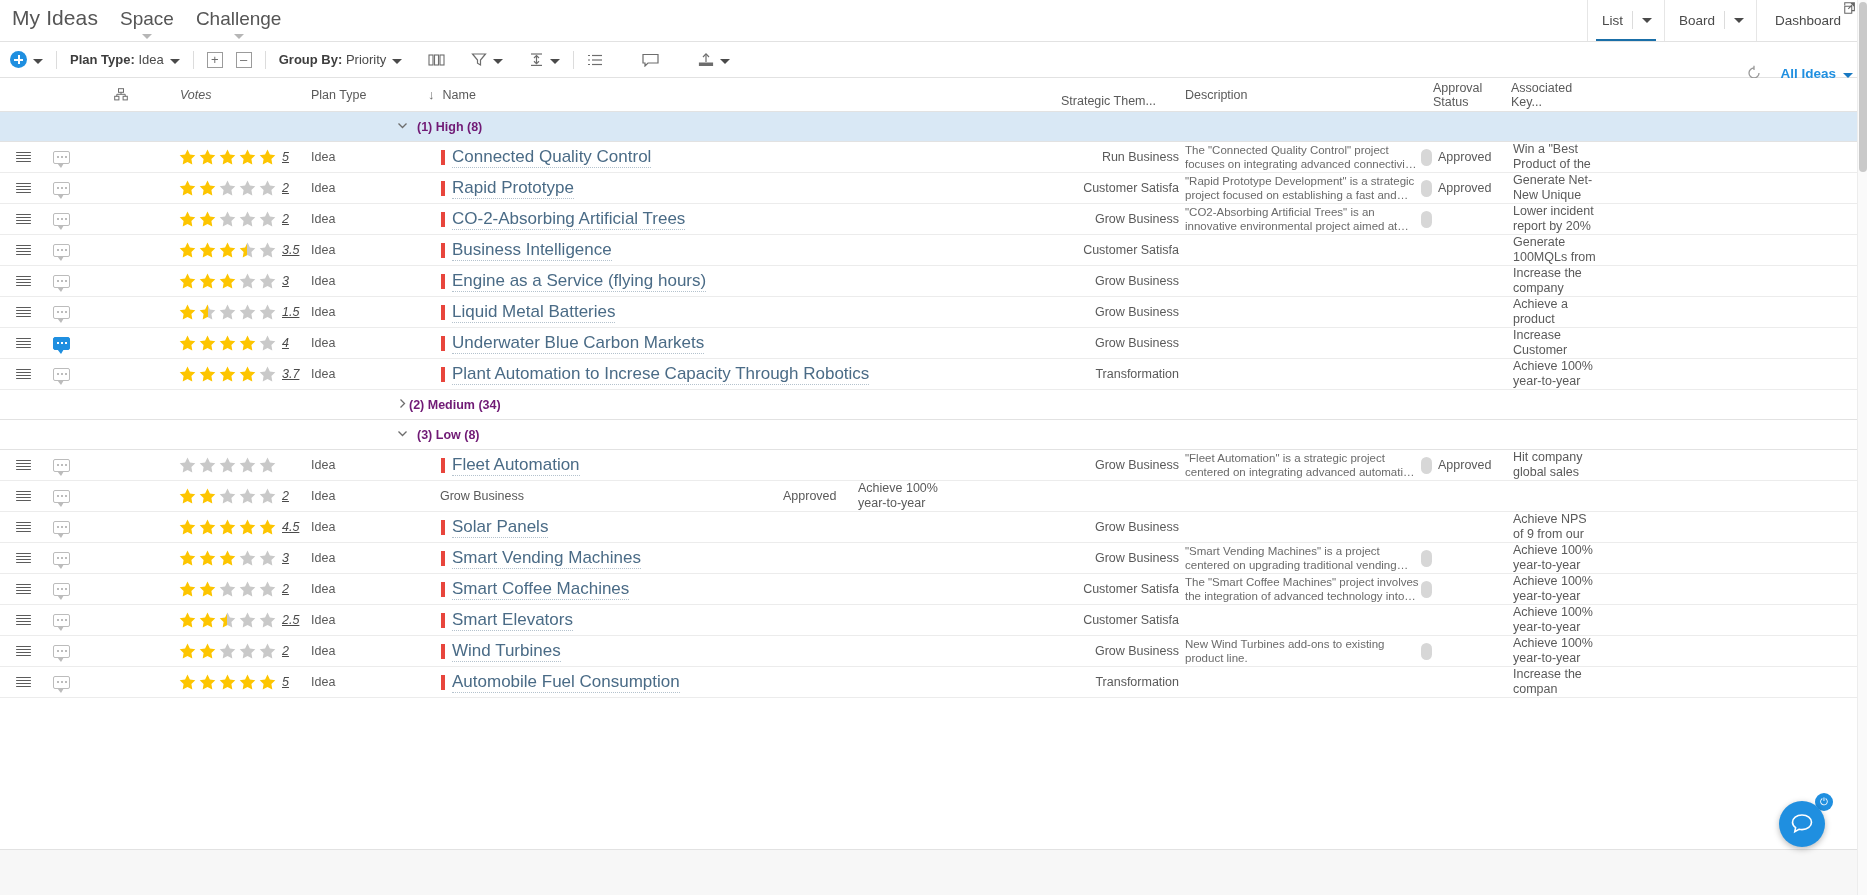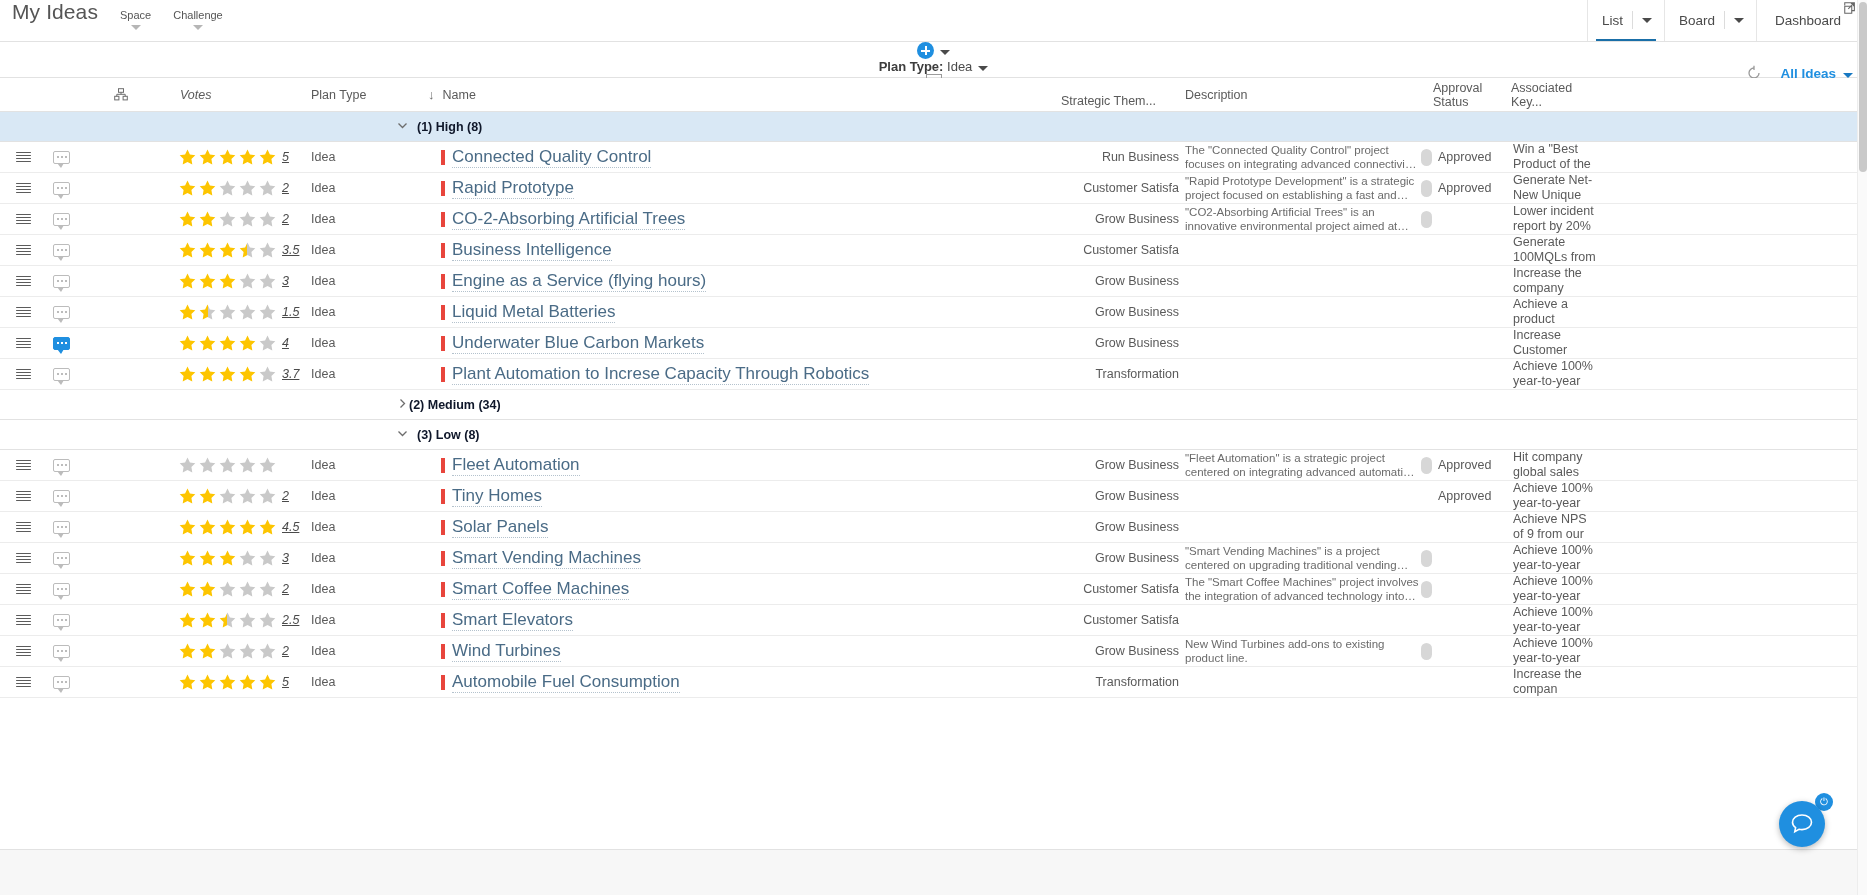--- a/index.html
+++ b/index.html
@@ -12,33 +12,33 @@
     color: #4a4a4a;
     overflow: hidden;
   }
   #app { position: relative; width: 1867px; height: 895px; background:#fff; }
 
   
   .topbar {
     position: relative;
     height: 42px;
     border-bottom: 1px solid #e2e2e2;
-    display: flex; align-items: flex-start;
+    display: flex; align-items: flex-end;
     padding: 0 0 0 12px;
   }
   .topbar-left { display: flex; align-items: baseline; gap: 0; }
   .app-title {
     font-size: 21px; color: #555; letter-spacing: .1px;
     padding-bottom: 4px; font-weight: 400;
   }
   .nav-tab {
     display: inline-flex; flex-direction: column; align-items: center;
     margin-left: 22px; padding-bottom: 2px; cursor: pointer;
   }
-  .nav-tab .lbl { font-size: 11px; color: #555; }
+  .nav-tab .lbl { font-size: 19px; color: #555; }
   .caret {
     width: 0; height: 0; margin-top: 4px;
     border-left: 5px solid transparent;
     border-right: 5px solid transparent;
     border-top: 5px solid #b6b6b6;
   }
   .caret.dark { border-top-color: #4a4a4a; }
   .caret.blue { border-top-color: #1778c2; }
 
   .topbar-right {
@@ -61,21 +61,20 @@
   .expand-ico {
     position: absolute; right: 10px; top: 2px;
     width: 14px; height: 14px; color:#666;
   }
 
   
   .toolbar {
     height: 36px; display:flex; align-items:center;
     padding: 0 10px; border-bottom: 1px solid #e2e2e2;
     position: relative;
-    flex-direction: column;
   }
   .tb-item { display:flex; align-items:center; gap:6px; cursor:pointer; }
   .tb-gap { width: 13px; }
   .tb-div { width:1px; height:18px; background:#dcdcdc; margin: 0 13px; }
   .plus-circle {
     width:17px; height:17px; border-radius:50%; background:#1f8fe0;
     position: relative;
   }
   .plus-circle::before, .plus-circle::after {
     content:""; position:absolute; background:#fff;
@@ -104,21 +103,21 @@
     border-bottom:1px solid #e2e2e2; background:#fff;
     font-size:12.5px; color:#5a5a5a;
   }
   .row {
     display:flex; align-items:stretch; min-height:30px;
     border-bottom:1px solid #ececec; background:#fff;
   }
   .grp-row {
     display:flex; align-items:center; height:30px;
     border-bottom:1px solid #e2e2e2;
-    font-size:12.5px; color:#0f172a; font-weight:700;
+    font-size:12.5px; color:#701a75; font-weight:700;
   }
   .grp-row.hl { background:#d9e8f5; }
 
   
   .c-handle { width: 46px; flex:0 0 46px; display:flex; align-items:center; justify-content:center; }
   .c-note   { width: 30px; flex:0 0 30px; display:flex; align-items:center; justify-content:center; }
   .c-hier   { width: 90px; flex:0 0 90px; display:flex; align-items:center; justify-content:center; }
   .c-votes  { width: 145px; flex:0 0 145px; display:flex; align-items:center; padding-left:12px;font-style:italic; }
   .c-plan   { width: 95px; flex:0 0 95px; display:flex; align-items:center; padding-left:0; }
   .c-name   { width: 655px; flex:0 0 655px; display:flex; align-items:center; padding-left:35px; }
@@ -963,24 +962,20 @@
               </svg>
               <svg class="star" viewBox="0 0 19 18">
                 <path d="M9.5 1.4 L11.9 6.4 L17.3 7.2 L13.4 11.1 L14.3 16.6 L9.5 14 L4.7 16.6 L5.6 11.1 L1.7 7.2 L7.1 6.4 Z" fill="#c9c9c9"></path>
               </svg>
             </span>
             <span class="vote-val">2</span>
           </div>
           <div class="c-plan">
             <span class="plan-txt">Idea</span>
           </div>
-          <div class="c-name">
-            <span class="name-bar"></span>
-            <a class="name-link">Tiny Homes</a>
-          </div>
           <div class="c-theme">
             <span class="theme-txt">Grow Business</span>
           </div>
           <div class="c-desc">
             <span class="desc-txt"></span>
           </div>
           <div class="c-appr">
             <span style="width:11px;flex:0 0 11px"></span>
             <span class="appr-txt">Approved</span>
           </div>

